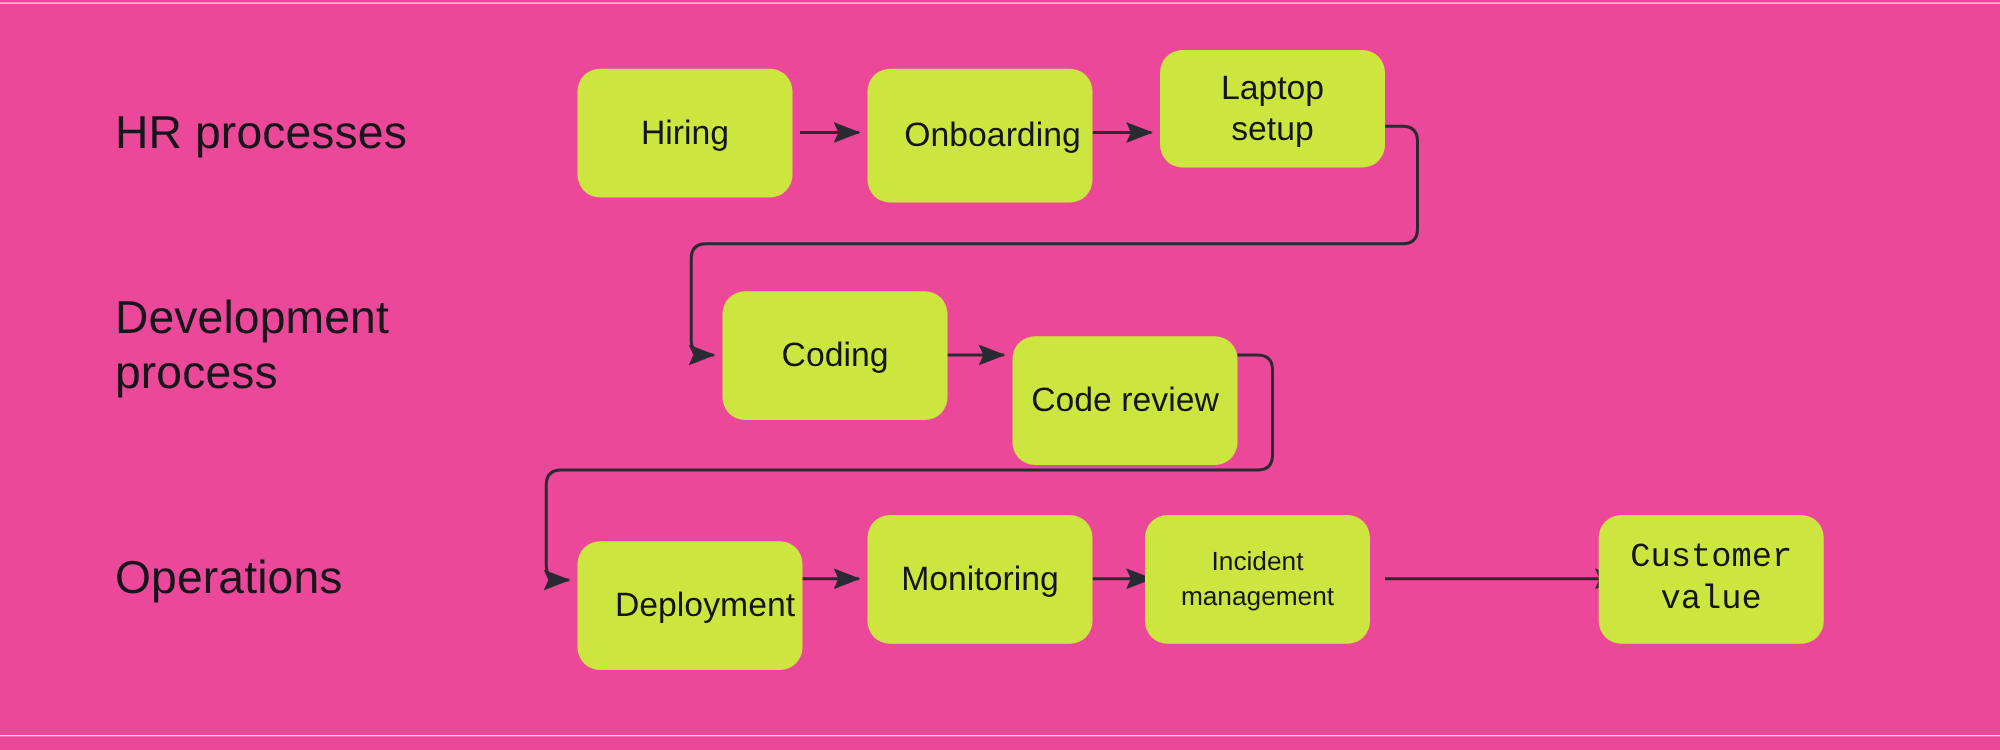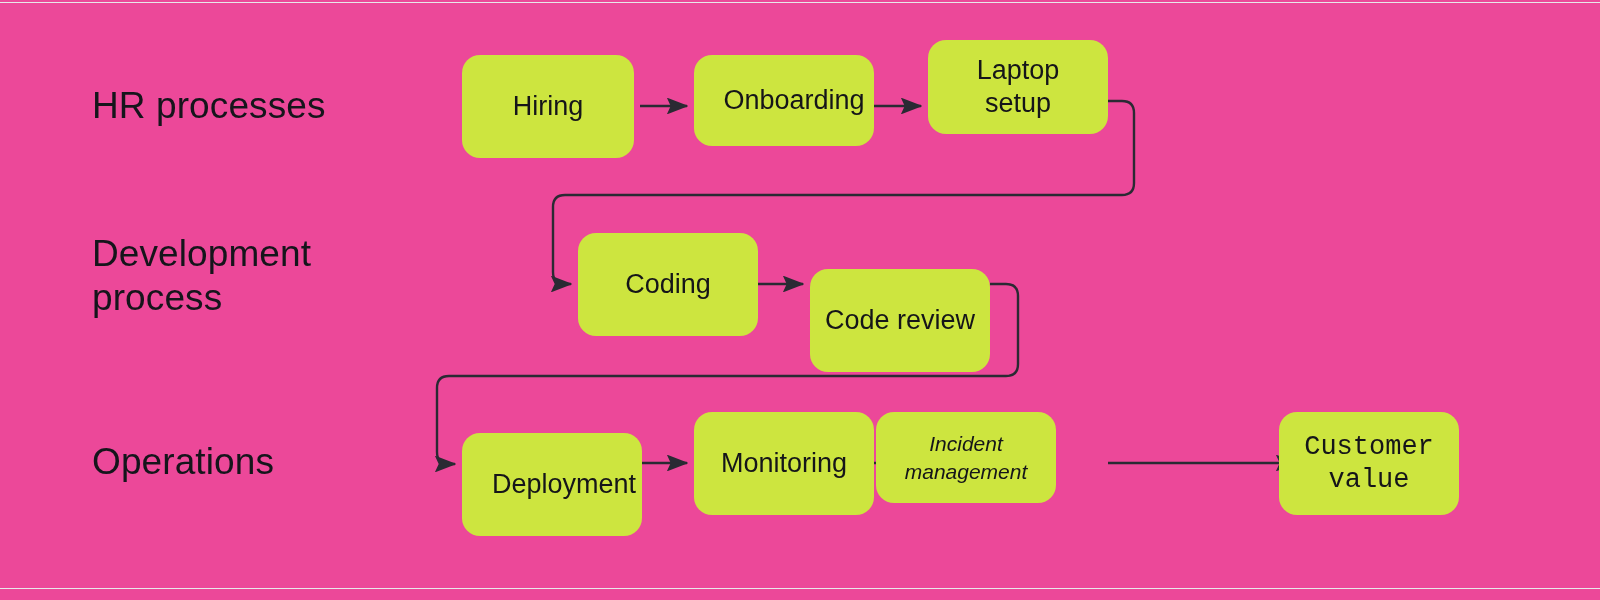--- a/index.html
+++ b/index.html
@@ -101,27 +101,27 @@
       <path d="M1108,101 L1122,101 Q1134,101 1134,113 L1134,183 Q1134,195 1122,195 L565,195 Q553,195 553,207 L553,272 Q553,284 565,284 L571,284"></path>
       <path d="M758,284 L803,284"></path>
       <path d="M990,284 L1006,284 Q1018,284 1018,296 L1018,364 Q1018,376 1006,376 L449,376 Q437,376 437,388 L437,452 Q437,464 449,464 L455,464"></path>
       <path d="M640,463 L687,463"></path>
       <path d="M874,463 L921,463"></path>
       <path d="M1108,463 L1296,463"></path>
     </g>
   </svg>
 
   <div class="node" style="left:462px; top:55px; width:172px; height:103px;">Hiring</div>
-  <div class="node" style="left:694px; top:55px; width:180px; height:91px;padding-left:28px;">Onboarding</div>
+  <div class="node" style="left:694px; top:55px; width:180px; height:107px;padding-left:28px;">Onboarding</div>
   <div class="node" style="left:928px; top:40px; width:180px; height:94px;">Laptop
 setup</div>
 
   <div class="node" style="left:578px; top:233px; width:180px; height:103px;padding-left:8px;">Coding</div>
   <div class="node" style="left:810px; top:233px; width:180px; height:103px;margin-top:36px;">Code review</div>
 
   <div class="node" style="left:462px; top:433px; width:180px; height:103px;padding-left:32px;">Deployment</div>
   <div class="node" style="left:694px; top:412px; width:180px; height:103px;">Monitoring</div>
-  <div class="node small-text" style="left:876px; top:412px; width:180px; height:91px;font-style:italic;">Incident
+  <div class="node small-text" style="left:916px; top:412px; width:180px; height:103px;">Incident
 management</div>
   <div class="node" style="left:1279px; top:412px; width:180px; height:103px;font-family:Liberation Mono, monospace;">Customer
 value</div>
 
 </div>
 
 </body></html>

